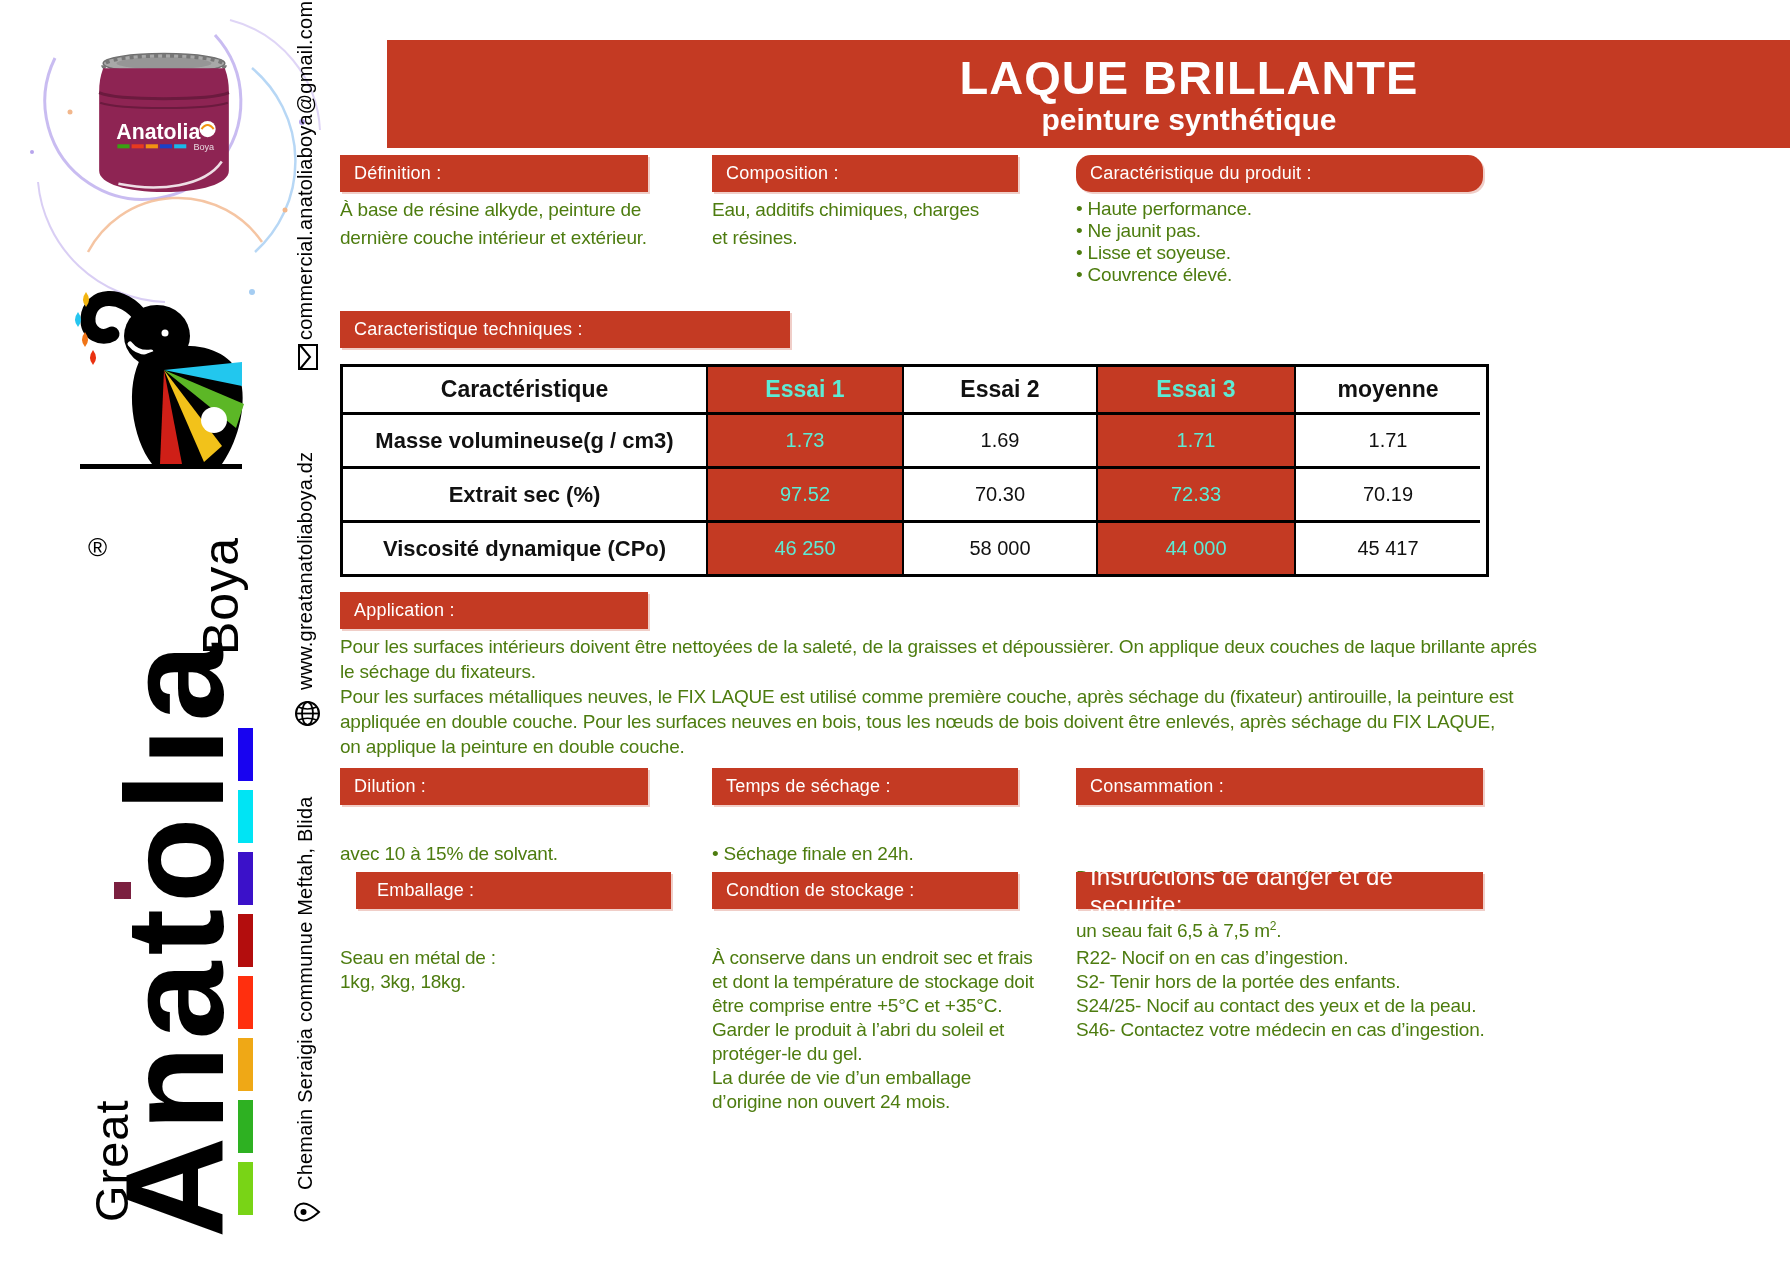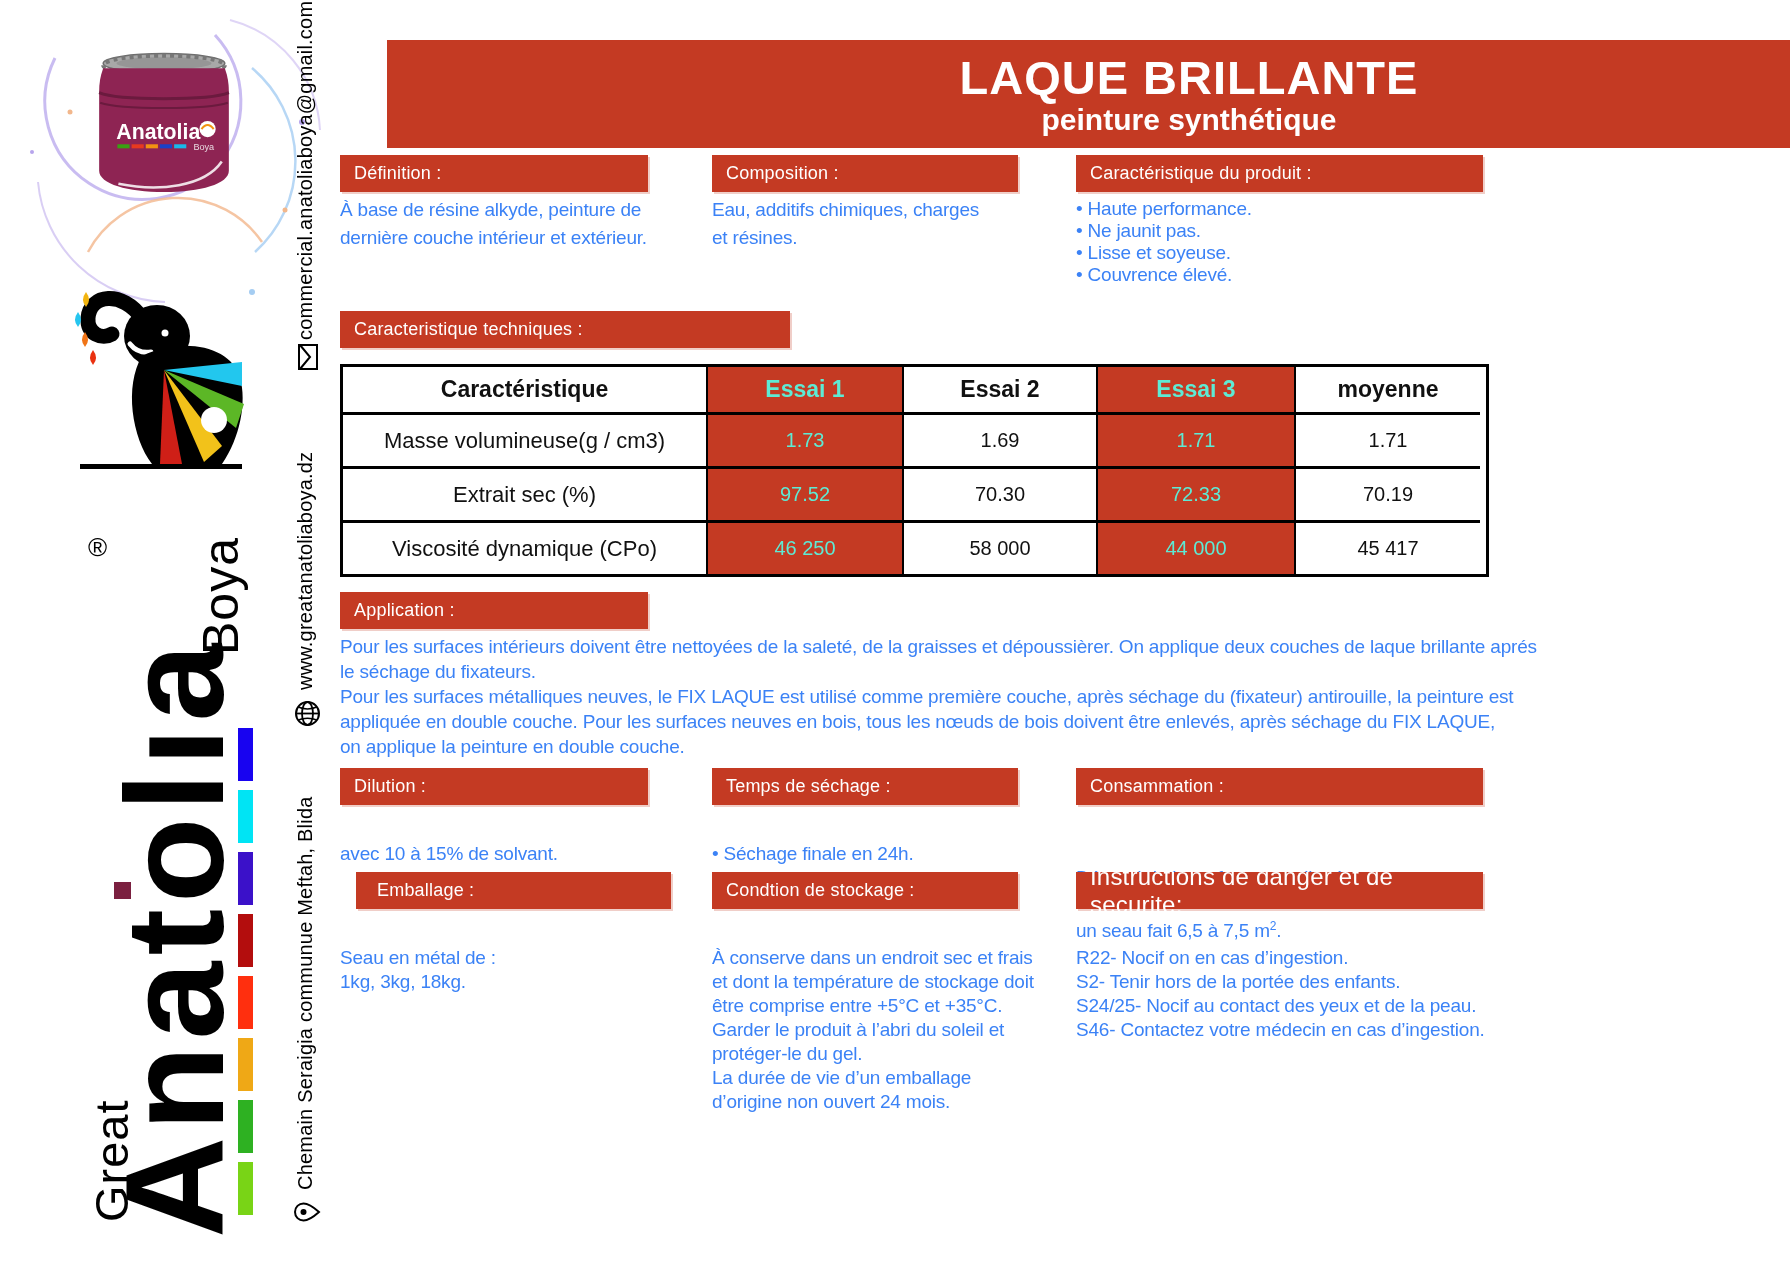--- a/index.html
+++ b/index.html
@@ -18,40 +18,40 @@
   .banner .t1 { font-size:47px; font-weight:700; letter-spacing:1px; line-height:1.05; }
   .banner .t2 { font-size:30px; font-weight:700; line-height:1.05; }
 
   .sec-head {
     background:var(--accent); color:#fff; height:37px;
     display:flex; align-items:center; padding-left:14px;
     font-size:18px; font-weight:400; letter-spacing:0.2px;
     box-shadow:2px 2px 0 rgba(196,58,35,0.25);
   }
 
-  .body-txt { font-size:19px; letter-spacing:-0.2px; white-space:pre-line; color:#3b82f6; }
+  .body-txt { font-size:19px; letter-spacing:-0.2px; white-space:pre-line; color:#4d7c0f; }
   .lh-def   { line-height:28px; }
   .lh-bul   { line-height:22px; }
   .lh-app   { line-height:25px; }
   .lh-low   { line-height:24px;margin-top:32px; }
 
   
   .tech-table {
     left:340px; top:364px; width:1143px;
     border:3px solid #000; display:grid;
     grid-template-columns:365px 196px 194px 198px 184px;
     background:#fff;
   }
   .cell {
     border-right:2px solid #000; border-bottom:3px solid #000;
     display:flex; align-items:center; justify-content:center;
     height:45px; font-size:20px;text-align:right;
   }
   .cell.h { font-weight:700; font-size:23px; }
-  .cell.label { font-weight:400; font-size:22px; }
+  .cell.label { font-weight:700; font-size:22px; }
   .cell.r1 { height:51px; }
   .cell.red { background:var(--accent); color:#5eead4; }
   .cell.c5 { border-right:none; }
   .cell.last { border-bottom:none; }
 
   
   .vtext {
     writing-mode:vertical-rl; transform:rotate(180deg);
     white-space:nowrap; display:flex; align-items:center; justify-content:flex-start;
   }
@@ -165,21 +165,21 @@
     </svg>
   </div>
 
   <div class="abs banner">
     <div class="t1">LAQUE BRILLANTE</div>
     <div class="t2">peinture synthétique</div>
   </div>
 
   <div class="abs sec-head" style="left:340px;top:155px;width:294px;">Définition :</div>
   <div class="abs sec-head" style="left:712px;top:155px;width:292px;">Composition :</div>
-  <div class="abs sec-head" style="left:1076px;top:155px;width:393px;">Caractéristique du produit :</div>
+  <div class="abs sec-head" style="left:1076px;top:155px;width:393px;border-radius:15px;">Caractéristique du produit :</div>
 
   <div class="abs body-txt lh-def" style="left:340px;top:196px;width:330px;">À base de résine alkyde, peinture de
 dernière couche intérieur et extérieur.</div>
   <div class="abs body-txt lh-def" style="left:712px;top:196px;width:320px;">Eau, additifs chimiques, charges
 et résines.</div>
   <div class="abs body-txt lh-bul" style="left:1076px;top:198px;width:420px;">• Haute performance.
 • Ne jaunit pas.
 • Lisse et soyeuse.
 • Couvrence élevé.</div>
 

